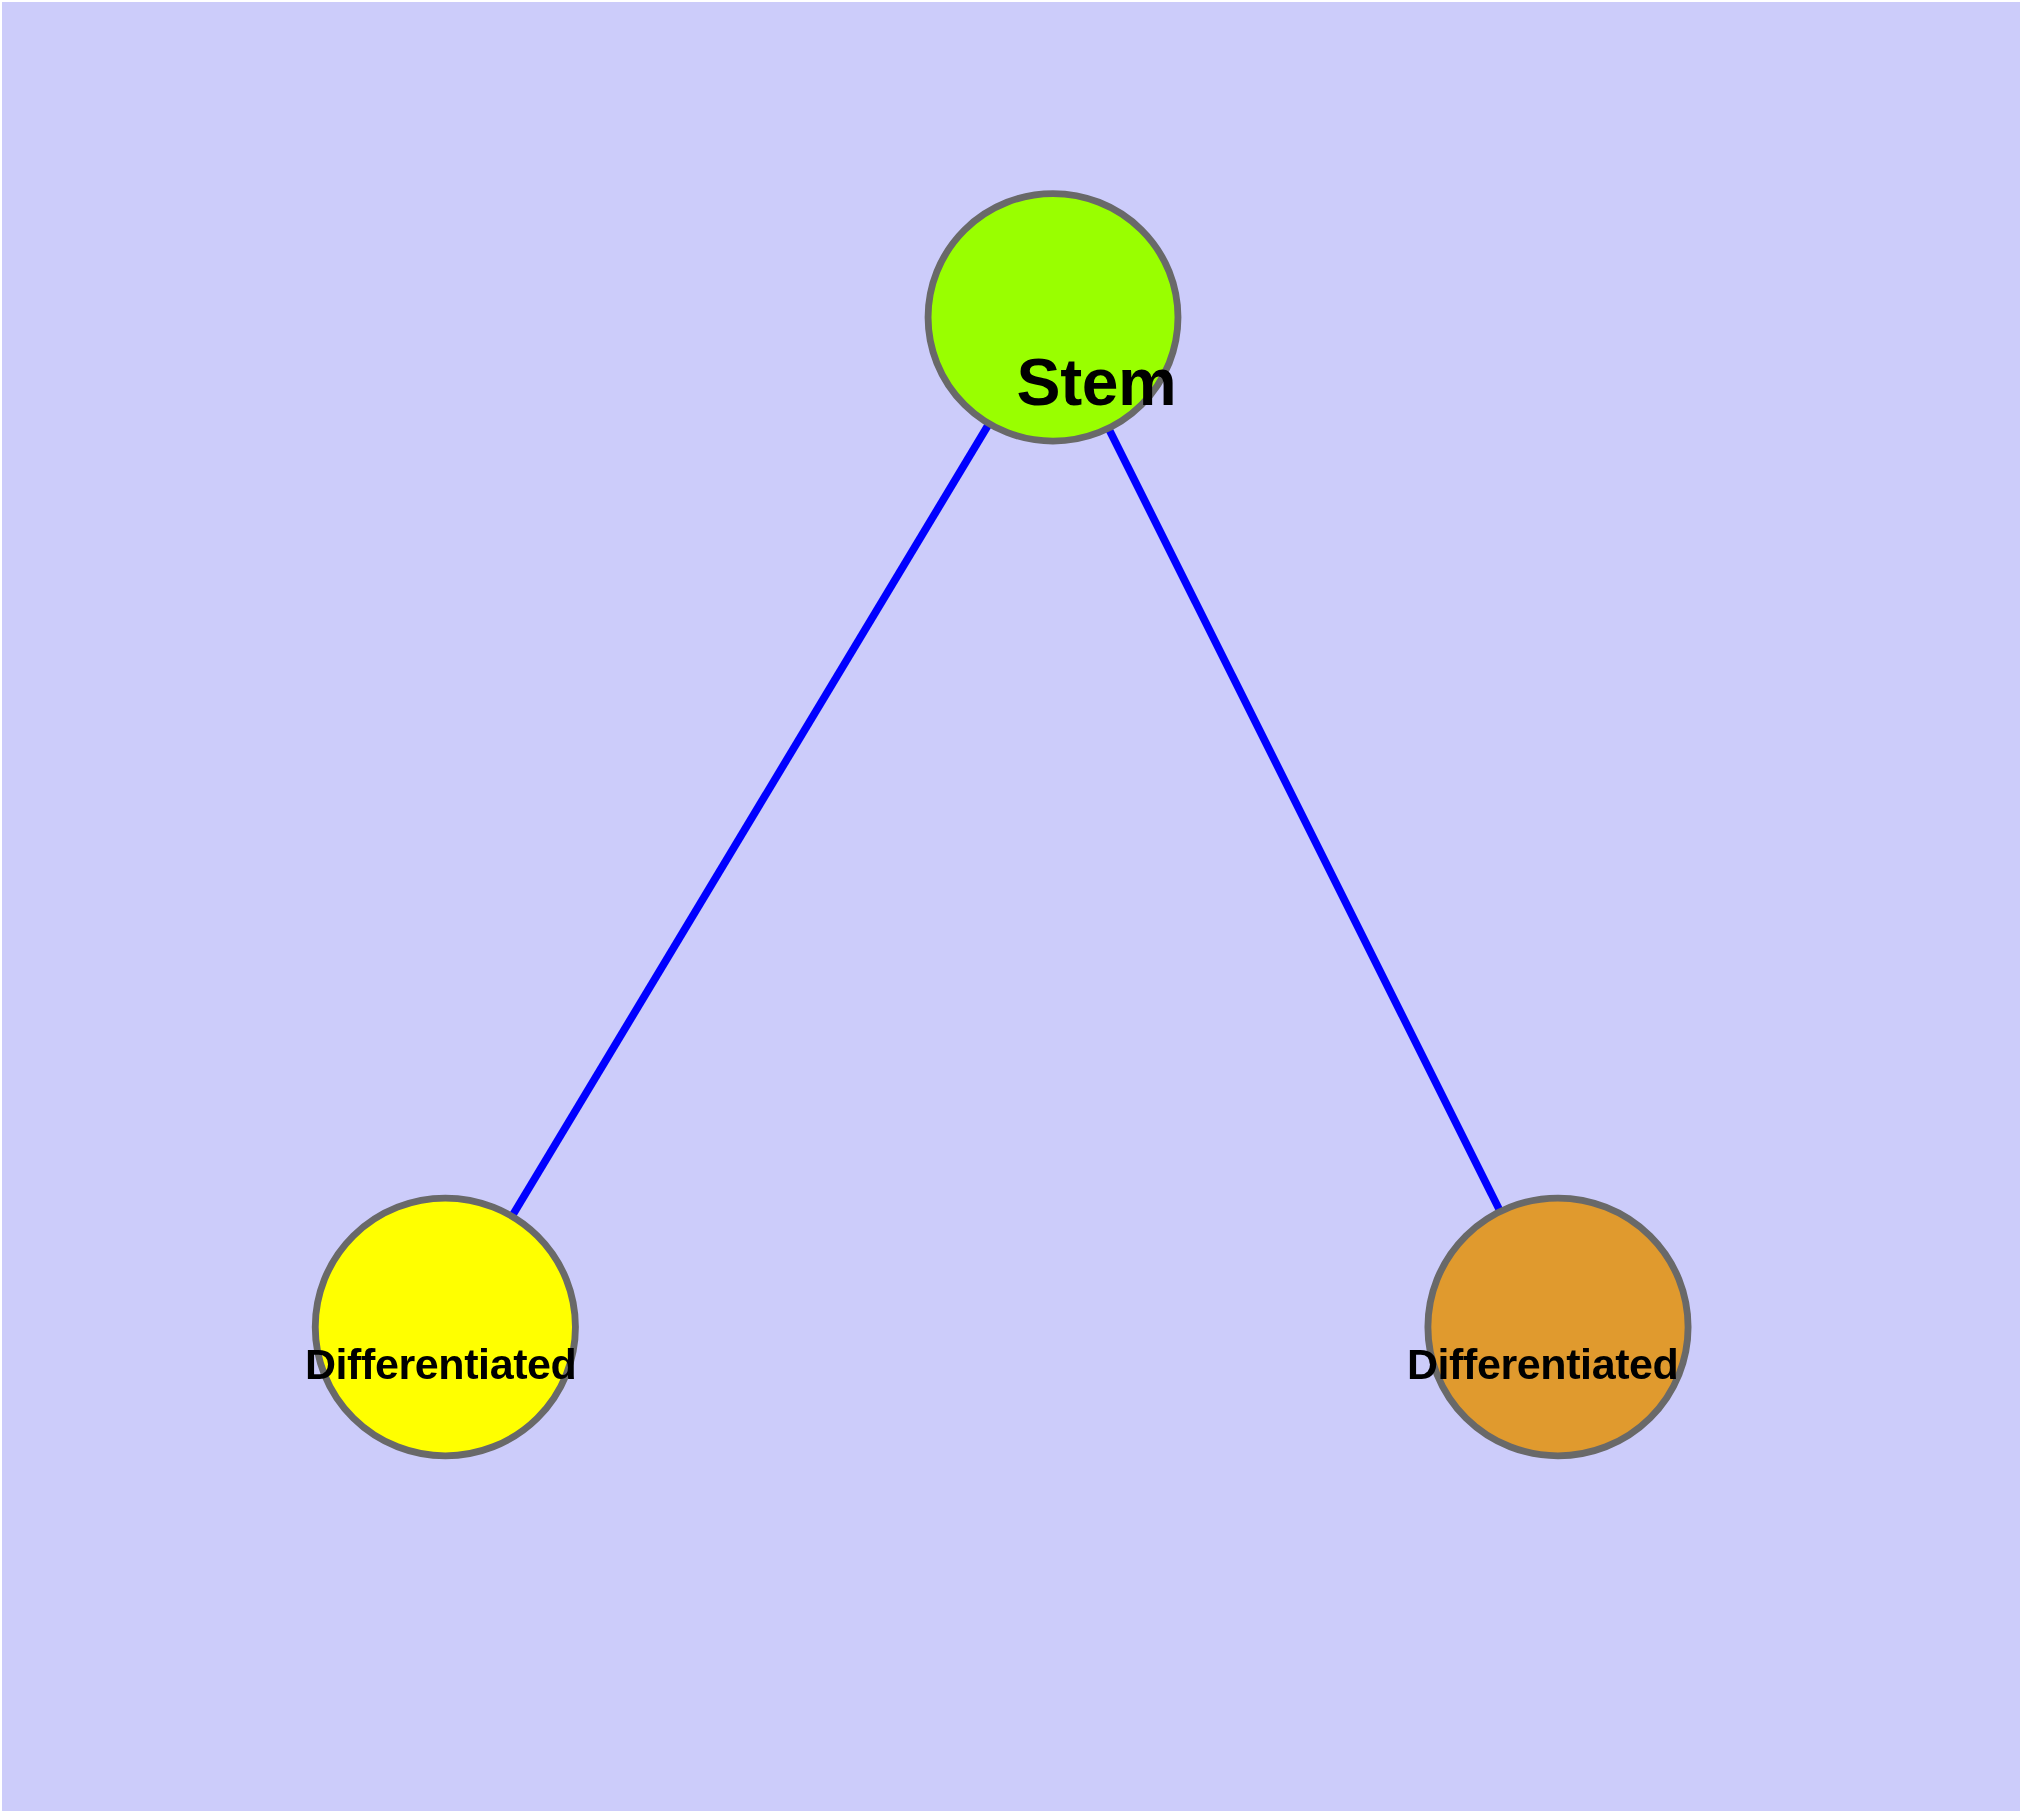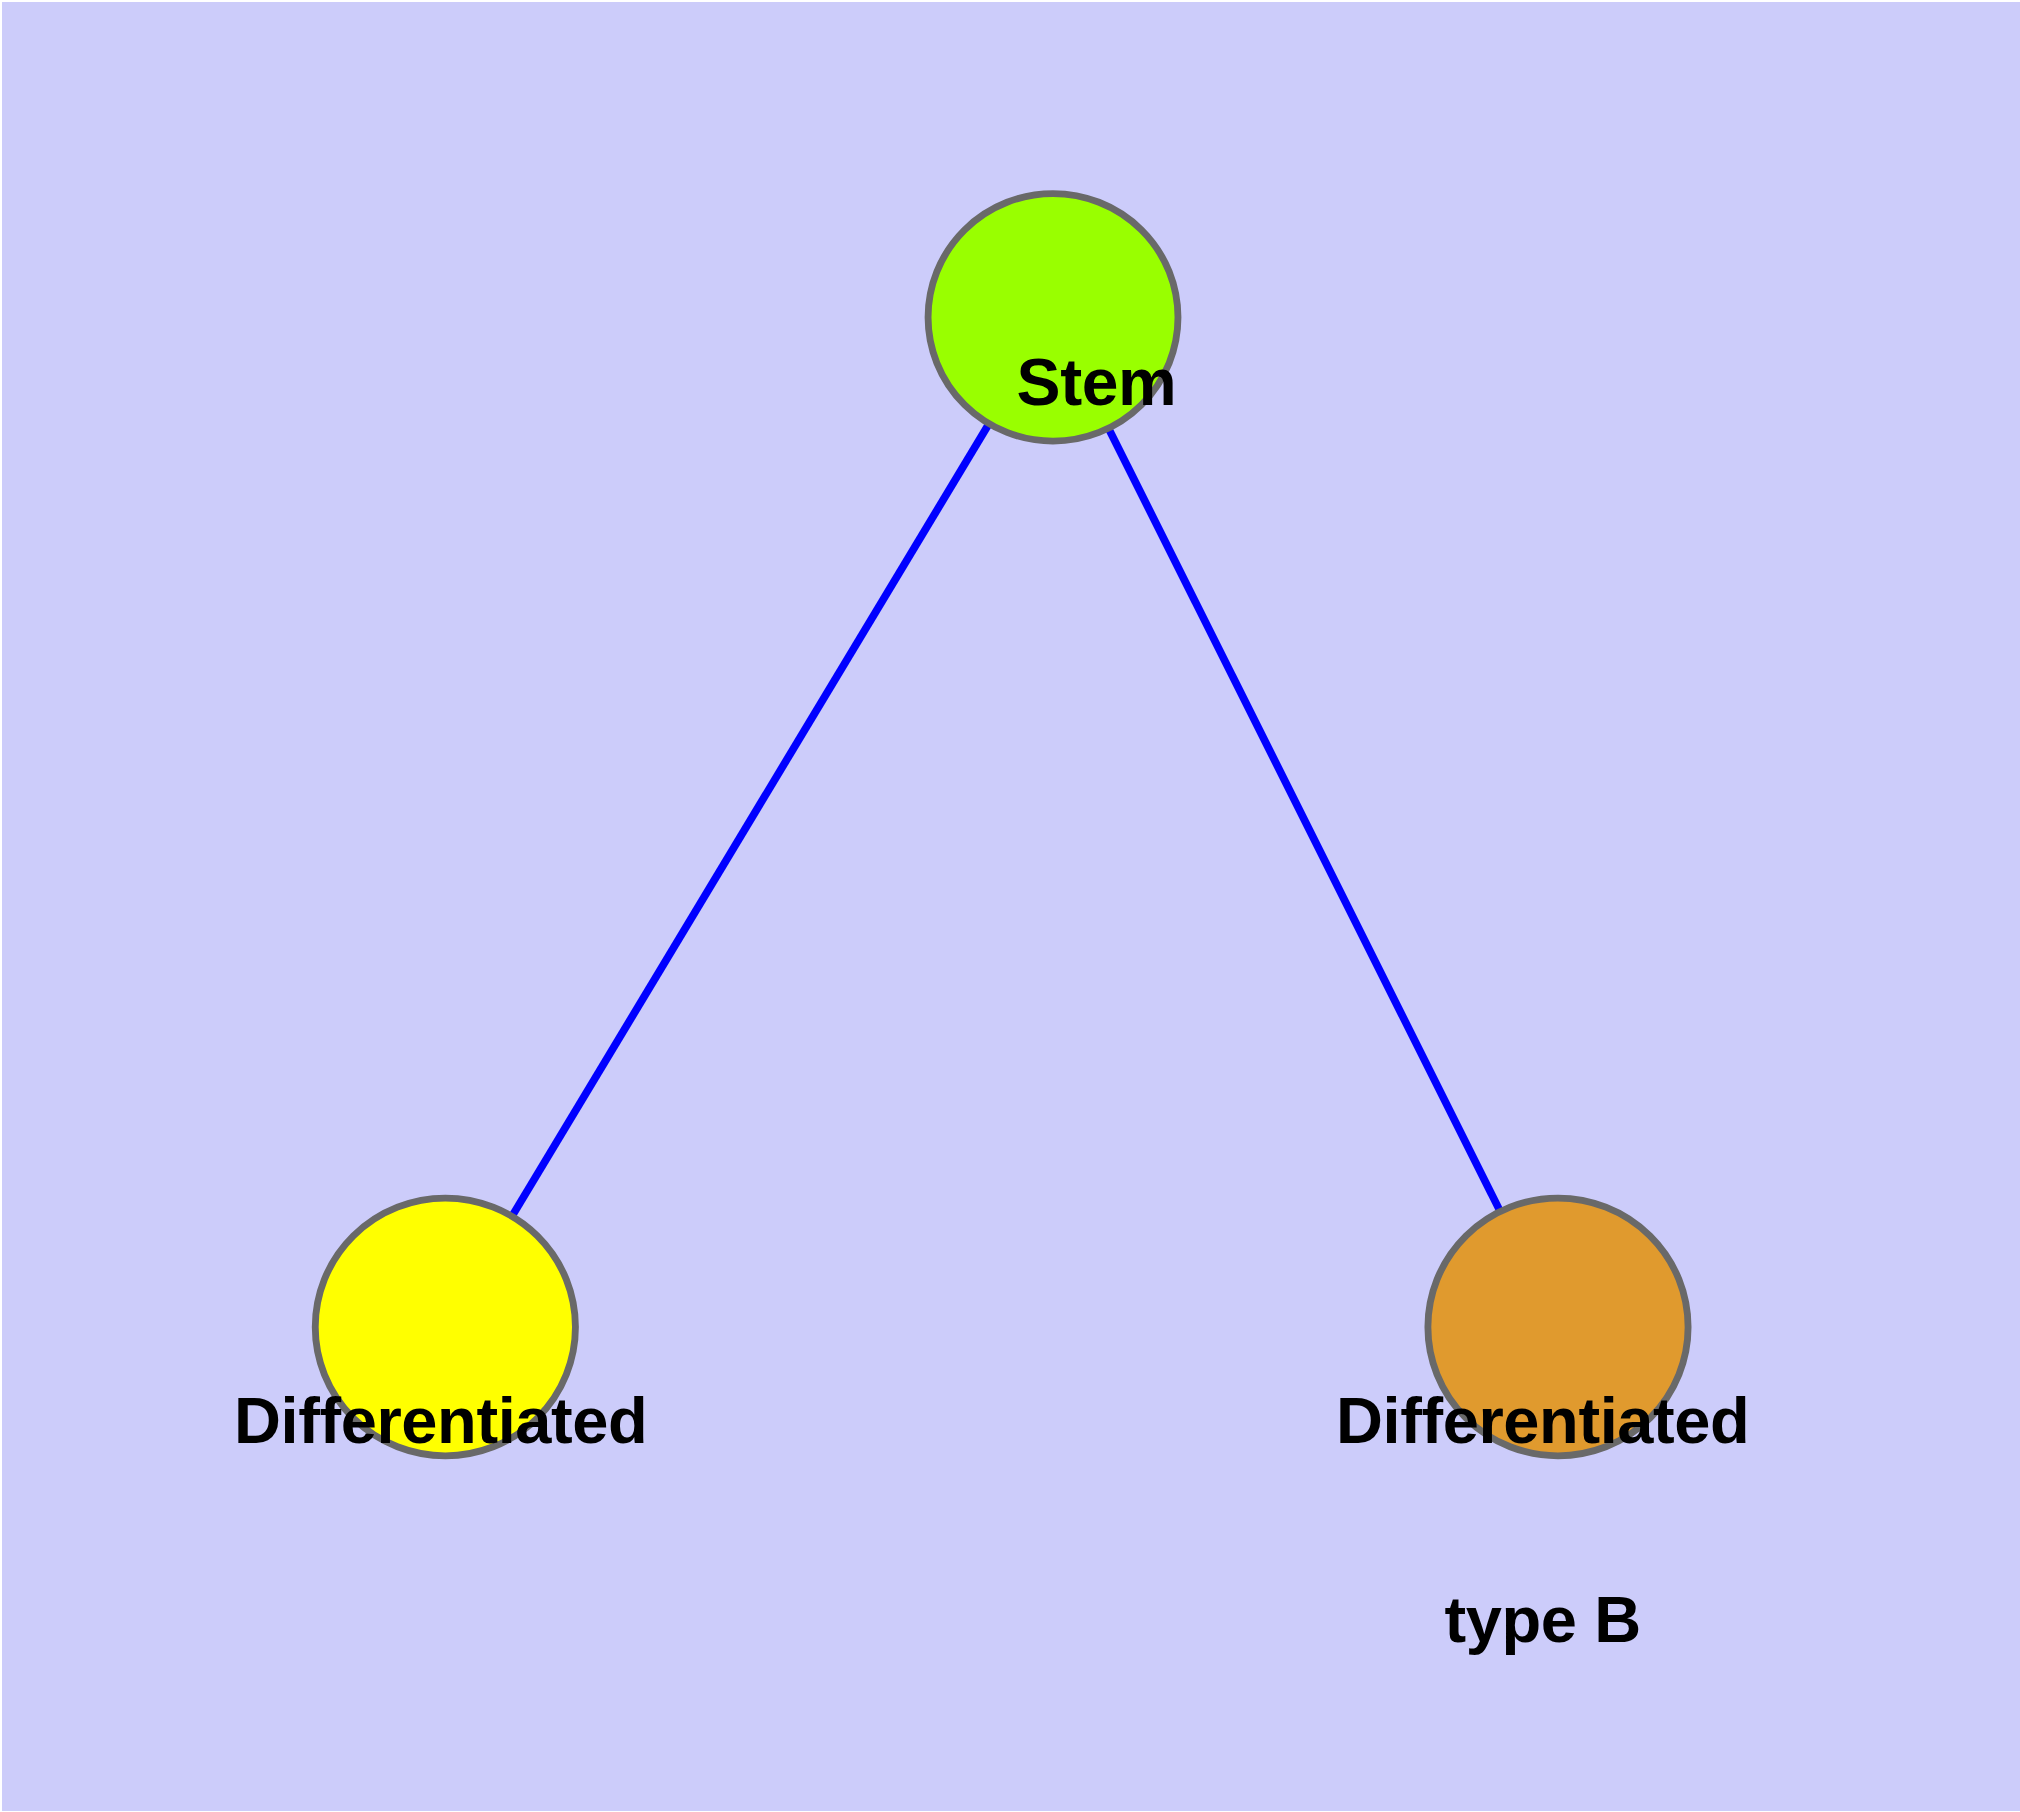--- a/index.html
+++ b/index.html
@@ -37,21 +37,21 @@
     position: absolute;
     text-align: center;
     color: #000000;
     font-weight: bold;
     line-height: 1.02;
     white-space: pre;
     pointer-events: none;
     letter-spacing: -0.4px;
   }
   .node-label.big {
-    font-size: 65px;
+    font-size: 43px;
   }
   .node-label.stem {
     font-size: 66px;
   }
 </style>
 </head>
 <body>
 
 <div id="canvas">
   <div id="plot-area" style="background: rgb(204, 204, 250);">
@@ -73,18 +73,17 @@
     <div class="node-label stem" style="left:702px; top:280px; width:678px;">
       <span>Stem</span>
     </div>
 
     <div class="node-label big" style="left:100px; top:1254px; width:678px;">
       <div>Differentiated</div>
     </div>
 
     <div class="node-label big" style="left:1202px; top:1254px; width:678px;">
       <div>Differentiated</div>
-      <div>type B</div>
     </div>
 
   </div>
 </div>
 
 
 </body></html>

